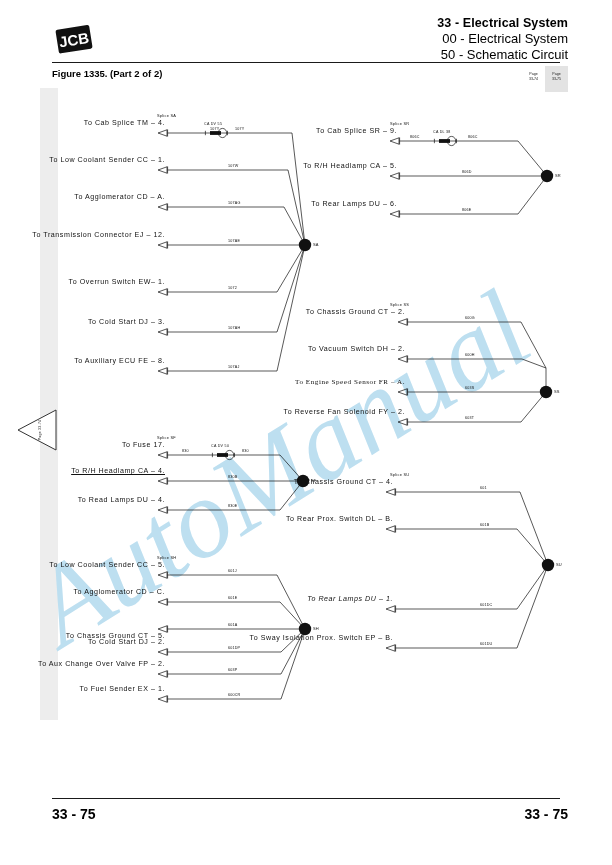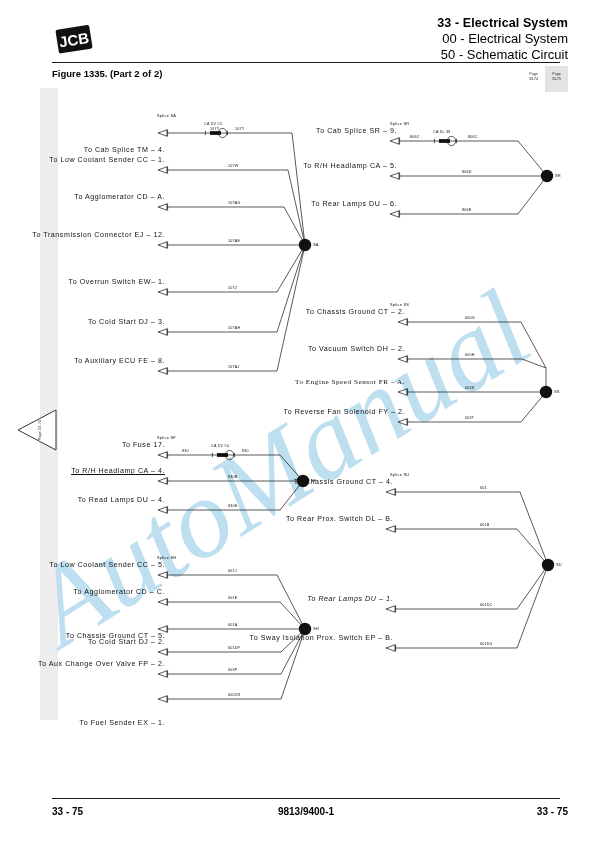--- a/index.html
+++ b/index.html
@@ -172,21 +172,21 @@
     position: absolute;
     left: 52px;
     top: 798px;
     width: 508px;
     height: 1px;
     background: #1a1a1a;
   }
   .ftr {
     position: absolute;
     top: 806px;
-    font-size: 10px;
+    font-size: 14px;
     font-weight: bold;
   }
   .ftr-left  { left: 52px; }
   .ftr-mid   { left: 0; width: 612px; text-align: center; }
   .ftr-right { right: 44px; }
 </style>
 </head>
 <body>
 
 <div id="page">
@@ -373,21 +373,21 @@
       <line x1="517" y1="609" x2="548" y2="565" stroke="#111" stroke-width="0.7"></line>
 
       <use href="#arrowhd" x="386" y="648"></use>
       <line x1="395.6" y1="648" x2="517" y2="648" stroke="#111" stroke-width="0.7"></line>
       <line x1="517" y1="648" x2="548" y2="565" stroke="#111" stroke-width="0.7"></line>
       <circle cx="548" cy="565" r="6.2" fill="#111"></circle>
     </g>
   </svg>
 
   <div class="splice-name" style="left:157px; top:113px;">Splice SA</div>
-  <div class="lbl r" style="left:165px; top:119px;margin-top:27px;">To Cab Splice TM  –  4.</div>
+  <div class="lbl r" style="left:165px; top:119px;">To Cab Splice TM  –  4.</div>
   <div class="wire-no" style="left:210px; top:127px;">107Y</div>
   <div class="conn-lbl" style="left:204px; top:122px;">CA  DV  55</div>
   <div class="wire-no" style="left:235px; top:127px;">107Y</div>
 
   <div class="lbl r" style="left:165px; top:156px;">To Low Coolant Sender CC  –  1.</div>
   <div class="wire-no" style="left:228px; top:164px;">107W</div>
 
   <div class="lbl r" style="left:165px; top:193px;">To Agglomerator CD  –  A.</div>
   <div class="wire-no" style="left:228px; top:201px;">107AG</div>
 
@@ -428,21 +428,21 @@
 
   <div class="lbl r" style="left:165px; top:632px;">To Chassis Ground CT  –  5.</div>
   <div class="wire-no" style="left:228px; top:623px;">601A</div>
 
   <div class="lbl r" style="left:165px; top:638px;">To Cold Start DJ  –  2.</div>
   <div class="wire-no" style="left:228px; top:646px;">601DP</div>
 
   <div class="lbl r" style="left:165px; top:660px;">To Aux Change Over Valve FP  –  2.</div>
   <div class="wire-no" style="left:228px; top:668px;">603P</div>
 
-  <div class="lbl r" style="left:165px; top:685px;margin-top:34px;">To Fuel Sender EX  –  1.</div>
+  <div class="lbl r" style="left:165px; top:685px;">To Fuel Sender EX  –  1.</div>
   <div class="wire-no" style="left:228px; top:693px;">600CR</div>
 
   <div class="node-lbl" style="left:313px; top:626px;">SH</div>
 
   <div class="splice-name" style="left:390px; top:121px;">Splice SR</div>
   <div class="lbl r" style="left:397px; top:127px;">To Cab Splice SR  –  9.</div>
   <div class="wire-no" style="left:410px; top:135px;">806C</div>
   <div class="conn-lbl" style="left:433px; top:130px;">CA  DL  38</div>
   <div class="wire-no" style="left:468px; top:135px;">806C</div>
 
@@ -479,16 +479,15 @@
   <div class="lbl r" style="left:393px; top:595px;font-style:italic;">To Rear Lamps DU  –  1.</div>
   <div class="wire-no" style="left:480px; top:603px;">601DC</div>
 
   <div class="lbl r" style="left:393px; top:634px;">To Sway Isolation Prox. Switch EP  –  B.</div>
   <div class="wire-no" style="left:480px; top:642px;">601DU</div>
 
   <div class="node-lbl" style="left:556px; top:562px;">SU</div>
 
   <div class="ftr-rule"></div>
   <div class="ftr ftr-left">33 - 75</div>
-  <div class="ftr ftr-mid">9813/9400-1</div>
   <div class="ftr ftr-right">33 - 75</div>
 
 </div>
 
 </body></html>

